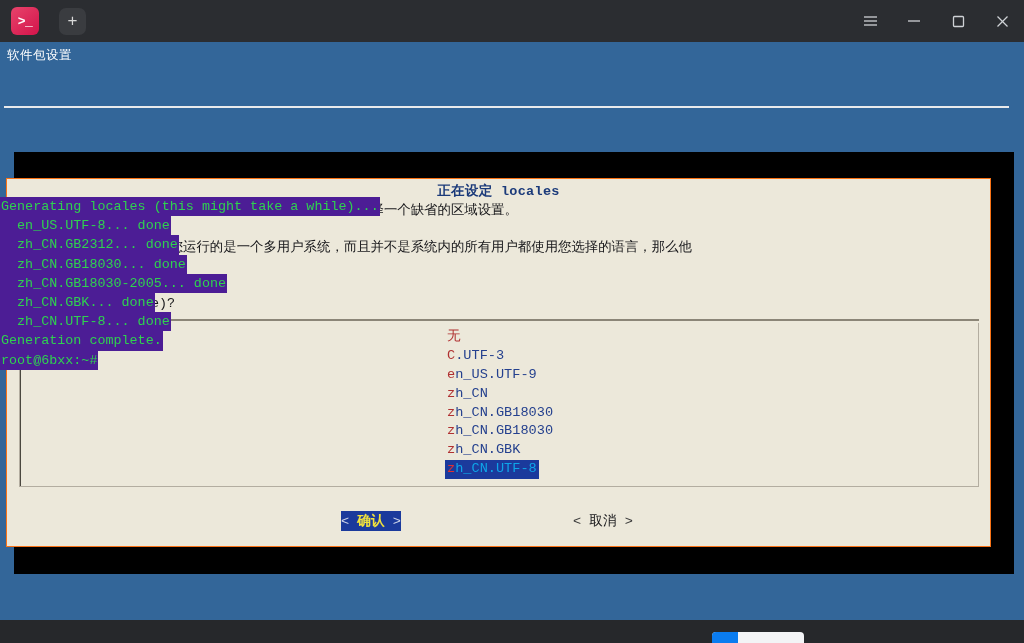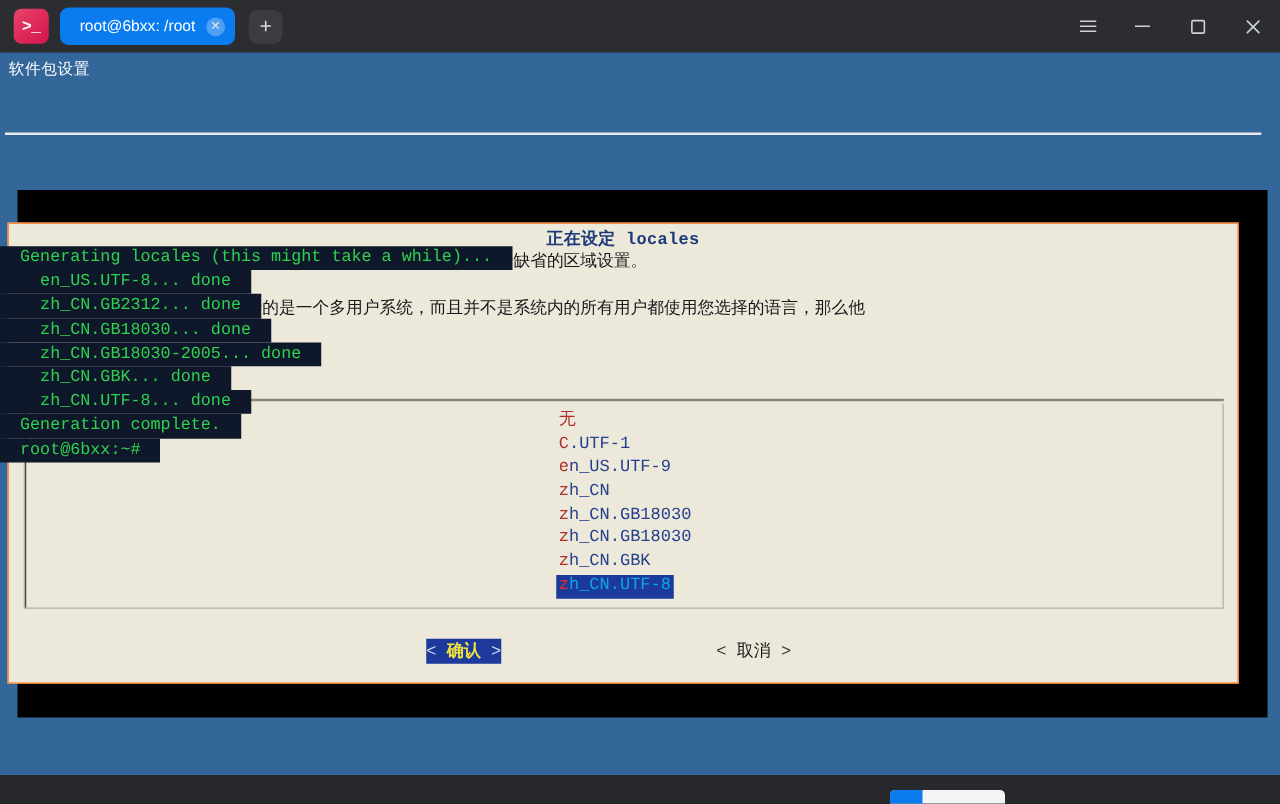--- a/index.html
+++ b/index.html
@@ -143,21 +143,21 @@
 
   
   .scrollback {
     position: absolute; left: 0; top: 155px;
     font-family: "Liberation Mono", monospace;
     font-size: 13.4px; line-height: 19.2px;
     color: #2fd24f;
     white-space: pre;
     z-index: 20;
   }
-  .sb-line { background: #0f172a; display: inline-block; padding: 0 16px; font-family: Liberation Mono, monospace; }
+  .sb-line { background: #4c1d95; display: inline-block; padding: 0 1px; font-family: Liberation Mono, monospace; }
 
   
   .taskbar {
     position: absolute; left: 0; top: 620px; width: 1024px; height: 23px;
     background: #26282b;
   }
   .tb-chip {
     position: absolute; left: 712px; top: 632px; width: 92px; height: 11px;
     background: #f3f4f6; border-radius: 4px 4px 0 0;
   }
@@ -168,24 +168,20 @@
 </style>
 </head>
 <body>
 
 <div id="root">
 
   <div class="titlebar">
     <div class="app-icon">&gt;_</div>
 
     <div class="tabstrip">
-      <div class="tab">
-        <span class="tab-label">root@6bxx: /root</span>
-        <span class="tab-close">✕</span>
-      </div>
       <div class="newtab">+</div>
     </div>
 
     <div class="wincontrols">
       <div class="wc">
         <svg width="15" height="12" viewBox="0 0 15 12">
             <g stroke="#cfd2d6" stroke-width="1.3">
               <line x1="1" y1="2" x2="14" y2="2"></line>
               <line x1="1" y1="6" x2="14" y2="6"></line>
               <line x1="1" y1="10" x2="14" y2="10"></line>
@@ -227,21 +223,21 @@
         <div class="dlg-p p1">以正确的语言向用户显示文本。你可以从生成的区域设置中选择一个缺省的区域设置。</div>
         <div class="dlg-p p2">统都设置为这种语言。如果您运行的是一个多用户系统，而且并不是系统内的所有用户都使用您选择的语言，那么他</div>
         <div class="dlg-p p3">默认的区域设置(locale)?</div>
       </div>
 
       <div class="dlg-sep"></div>
 
       <div class="listbox">
         <div class="list-items" id="list-items">
             <div class="li-row"><span class="li"><span class="acc">无</span><span class="rest"></span></span></div>
-            <div class="li-row"><span class="li"><span class="acc">C</span><span class="rest">.UTF-1</span></span></div>
+            <div class="li-row"><span class="li"><span class="acc">C</span><span class="rest">.UTF-3</span></span></div>
             <div class="li-row"><span class="li"><span class="acc">e</span><span class="rest">n_US.UTF-9</span></span></div>
             <div class="li-row"><span class="li"><span class="acc">z</span><span class="rest">h_CN</span></span></div>
             <div class="li-row"><span class="li"><span class="acc">z</span><span class="rest">h_CN.GB18030</span></span></div>
             <div class="li-row"><span class="li"><span class="acc">z</span><span class="rest">h_CN.GB18030</span></span></div>
             <div class="li-row"><span class="li"><span class="acc">z</span><span class="rest">h_CN.GBK</span></span></div>
             <div class="li-row"><span class="li sel"><span class="acc">z</span><span class="rest">h_CN.UTF-8</span></span></div>
           </div>
       </div>
 
       <div class="buttons">

